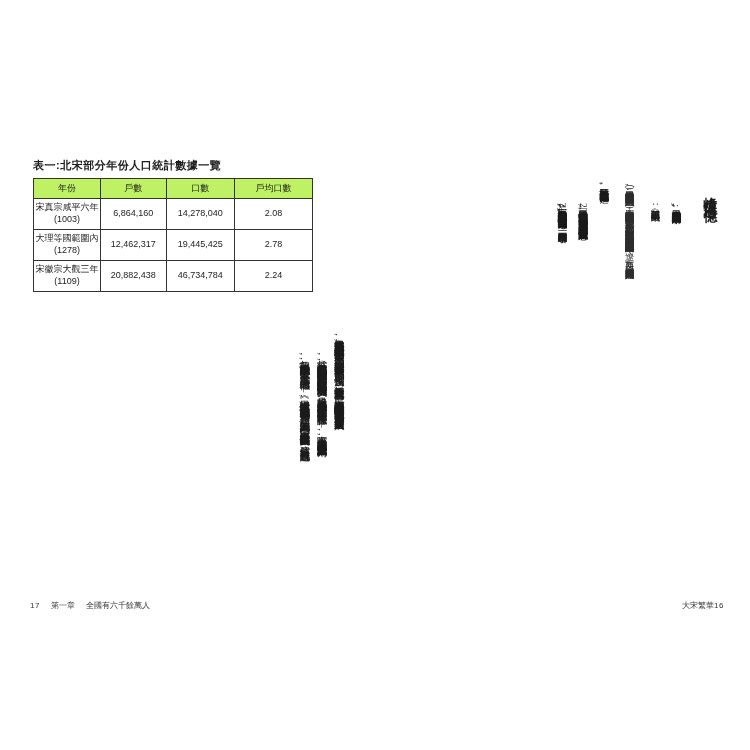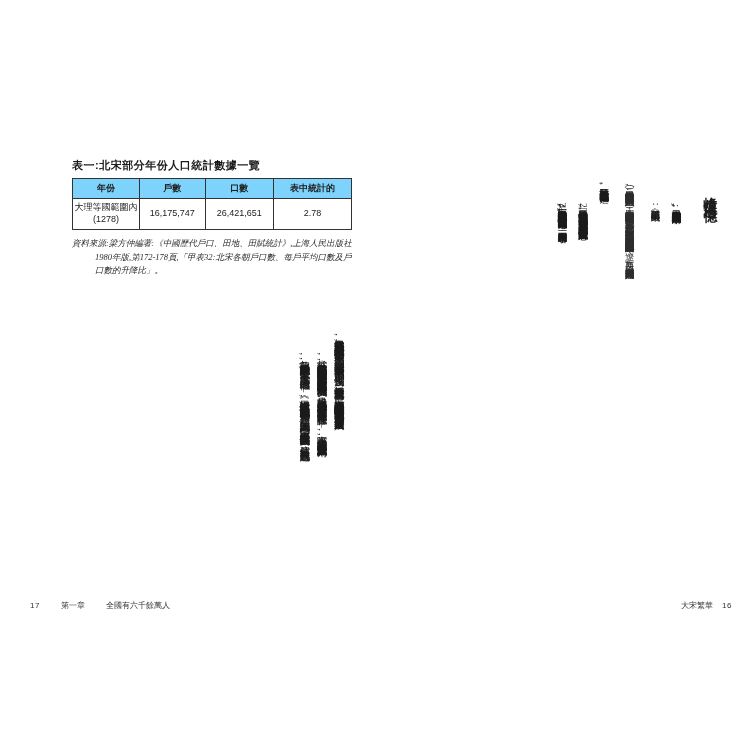--- a/index.html
+++ b/index.html
@@ -23,50 +23,49 @@
   #right-page-text p{color:#1c1c1c;}
   #right-page-text blockquote{
     margin:0 5px;color:#2e2e2e;font-size:9.3px;
   }
   .indent2{text-indent:2em;}
 
   
   #table-block{
     position:absolute;left:33px;top:158px;width:280px;
     font-family:"Liberation Sans", sans-serif;
-    margin-left:39px;
   }
   .tbl-title{font-size:11px;font-weight:bold;letter-spacing:0.5px;margin:0 0 5px 0;}
   #pop-table{width:100%;border-collapse:collapse;border:1.5px solid #222;}
   #pop-table th,#pop-table td{
     border:1px solid #333;text-align:center;vertical-align:middle;
     font-size:9px;padding:3px 1px;line-height:1.3;
   }
-  #pop-table th{background:#7dd3fc;font-weight:bold;height:13px;}
+  #pop-table th{background:#bef264;font-weight:normal;height:13px;}
   #pop-table td{height:24px;color:#222;}
   .year-line{display:block;}
   #table-source{
     margin-top:7px;font-size:8.5px;font-style:italic;line-height:1.6;
     color:#2a2a2a;padding-left:23px;text-indent:-23px;
     font-family:"Liberation Serif", serif;
   }
 
   
   #left-page-text{
     position:absolute;top:331px;right:402px;height:272px;
     font-size:10.3px;line-height:1.68;letter-spacing:0.2px;
   }
 
   
   .footer{
     position:absolute;top:600px;font-size:8px;color:#333;
     font-family:"Liberation Sans", sans-serif;display:flex;align-items:center;
   }
-  #footer-left{left:30px;gap:21px;}
-  #footer-right{right:18px;gap:9px;}
+  #footer-left{left:30px;gap:11px;}
+  #footer-right{right:26px;gap:0;}
   .pagenum{letter-spacing:0.5px;}
 </style>
 </head>
 <body>
 
 <div>
 
   <section>
     <div id="right-page-text" class="v-text">
       <h2>峰值人口過億</h2>
@@ -92,36 +91,53 @@
           <col style="width:24%">
             <col style="width:23.5%">
             <col style="width:24.5%">
             <col style="width:28%">
         </colgroup>
         <thead>
           <tr>
             <th>年份</th>
             <th>戶數</th>
             <th>口數</th>
-            <th>表中統計的</th>
+            <th>戶均口數</th>
           </tr>
         </thead>
         <tbody>
           <tr>
             <td>
+              <span class="year-line">宋真宗咸平六年</span>
+              <span class="year-line">(1003)</span>
+            </td>
+            <td>6,864,160</td>
+            <td>14,278,040</td>
+            <td>2.08</td>
+          </tr>
+          <tr>
+            <td>
               <span class="year-line">大理等國範圍內</span>
               <span class="year-line">(1278)</span>
             </td>
-            <td>16,175,747</td>
-            <td>26,421,651</td>
+            <td>12,462,317</td>
+            <td>19,445,425</td>
             <td>2.78</td>
+          </tr>
+          <tr>
+            <td>
+              <span class="year-line">宋徽宗大觀三年</span>
+              <span class="year-line">(1109)</span>
+            </td>
+            <td>20,882,438</td>
+            <td>46,734,784</td>
+            <td>2.24</td>
           </tr>
         </tbody>
       </table>
-      <p id="table-source">資料來源:梁方仲編著:《中國歷代戶口、田地、田賦統計》,上海人民出版社1980年版,第172-178頁,「甲表32:北宋各朝戶口數、每戶平均口數及戶口數的升降比」。</p>
     </div>
 
     <div id="left-page-text" class="v-text">
       <p>文集提供的家庭人口資料,共統計到男子四千六百五十七人,女子三千四百八十人,男女比例為一三三:一〇〇,扣除夭折與早亡等因素後,男女比例為一二七:一〇〇,可見性別失衡、重男輕女在兩宋是普遍現象5,所以,假設表一提供的戶均男丁口數不存在隱瞞情況,戶均女性口數又略低於表中的戶均男丁口數,兩者相加,所得家庭規模當不足四・五人。</p>
       <p class="indent2">當然,部分宋代家庭為減輕稅賦與勞役負擔,會隱瞞男丁,故數據還可能會有增加;但並不是所有家庭皆有能力隱瞞男丁,所以這個增加的可能性不大。也就是說,將北宋戶均人口估計為五口,應是最為實際,再往上估算,便可能存在誇張——實際上,宋人談論本朝人口問題,最常見的說法正是「大率戶為五口」6。</p>
       <p class="indent2">如此,以總戶數乘以戶均人口數,宋徽宗大觀三年(一一〇九)的總人口便已過億——據《中國人口史》的估算,大觀三年的北宋總人口約為一・一二七五億,宣和六年(一一二四)的北宋總人口約為一・二六億7,這也是中國人口在歷史上首次突破億級大關。這個估算,與古人的觀感也是</p>
     </div>
 
     <div id="footer-left" class="footer">
       <span class="pagenum">17</span>

